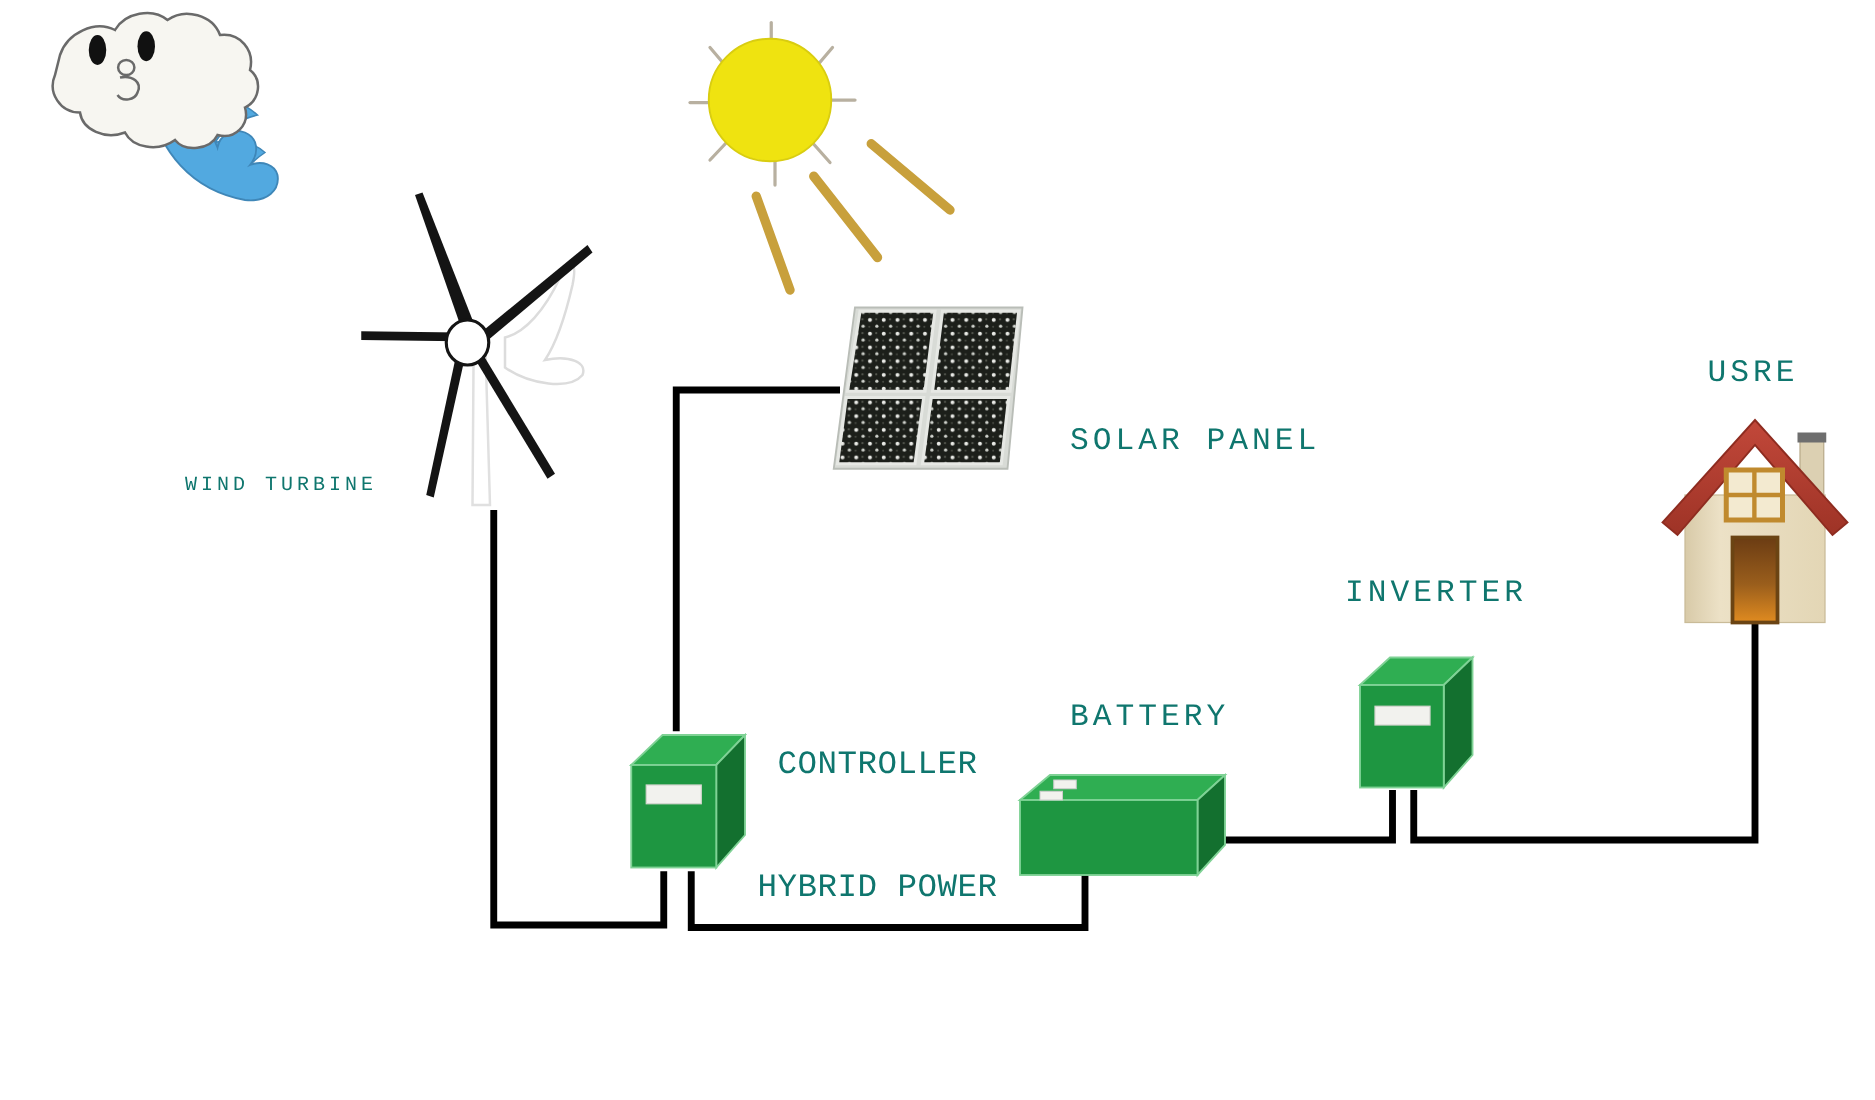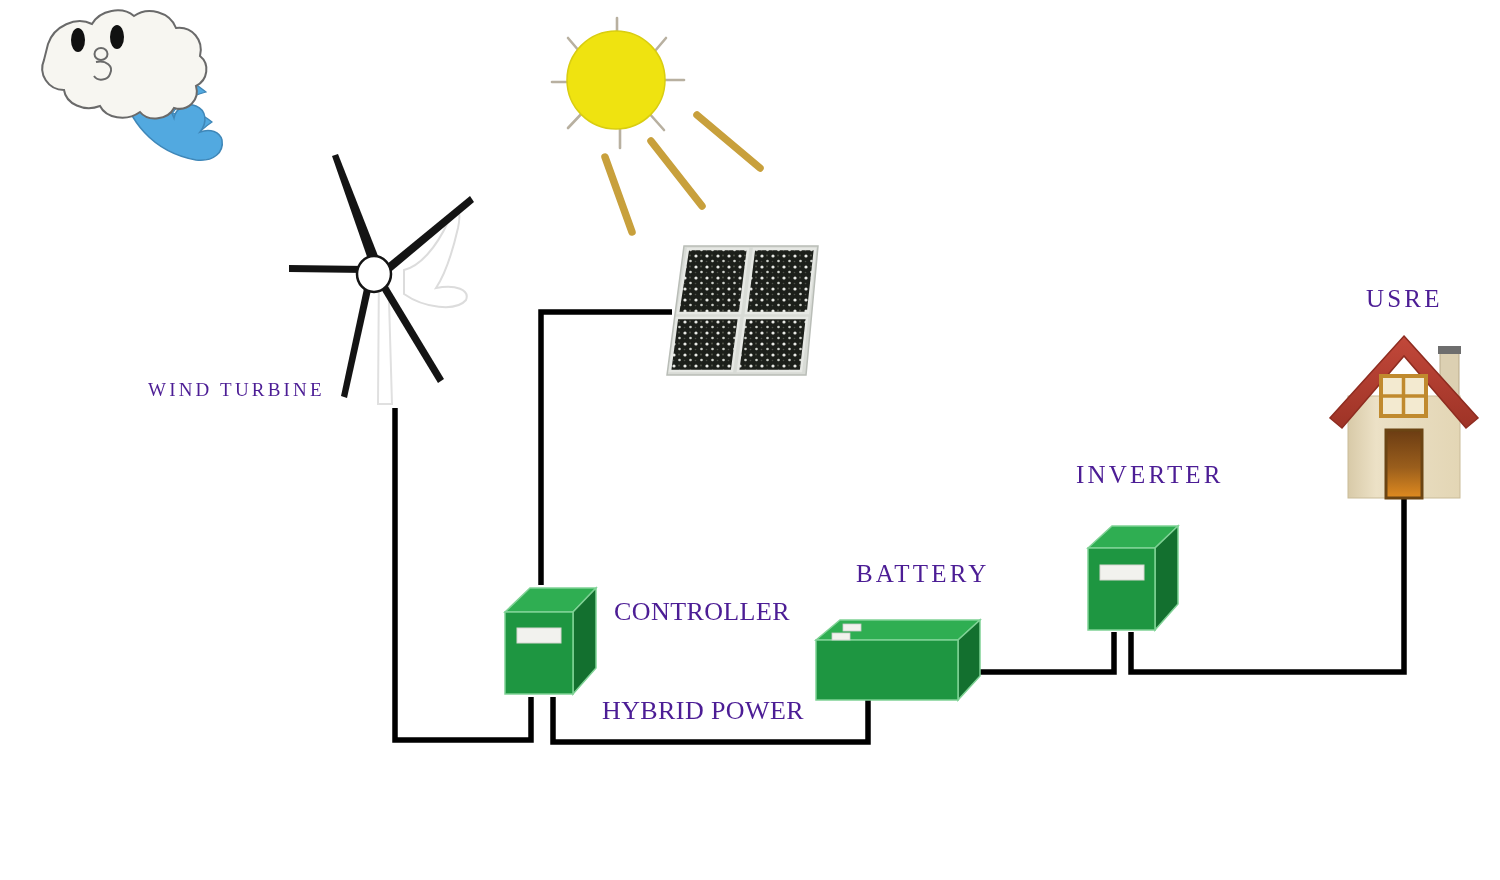--- a/index.html
+++ b/index.html
@@ -19,28 +19,28 @@
   }
   #diagram-svg {
     position: absolute;
     left: 0;
     top: 0;
     width: 1500px;
     height: 880px;
   }
   .lbl {
     position: absolute;
-    color: #4c1d95;
-    font-family: Liberation Serif, serif;
+    color: #0f766e;
+    font-family: Liberation Mono, monospace;
     white-space: pre;
     line-height: 1.28;
   }
   #label-wind-turbine {
     left: 148px; top: 378px;
-    font-size: 19px;
+    font-size: 16px;
     letter-spacing: 3.2px;
     font-weight: 400;
   }
   #label-solar-panel {
     left: 856px; top: 337px;
     font-size: 25px;
     letter-spacing: 3.2px;
     font-weight: 400;
   }
   #label-battery {
@@ -211,20 +211,21 @@
       <path d="M 1404,336 L 1478,418 L 1466,428 L 1404,356 L 1342,428 L 1330,418 Z" fill="url(#roofGrad)" stroke="#8e2c20" stroke-width="1.5"></path>
       <rect x="1381" y="376" width="45" height="40" fill="#f3ead0" stroke="#c08a2e" stroke-width="4"></rect>
       <line x1="1403.5" y1="376" x2="1403.5" y2="416" stroke="#c08a2e" stroke-width="3.5"></line>
       <line x1="1381" y1="396" x2="1426" y2="396" stroke="#c08a2e" stroke-width="3.5"></line>
       <rect x="1386" y="430" width="36" height="68" fill="url(#doorGrad)" stroke="#6b4413" stroke-width="3"></rect>
     </g>
   </svg>
 
   <div class="lbl" id="label-wind-turbine">WIND TURBINE</div>
 
+  <div class="lbl" id="label-solar-panel">SOLAR PANEL</div>
 
   <div class="lbl" id="label-battery">BATTERY</div>
 
   <div class="lbl" id="label-inverter">INVERTER</div>
 
   <div class="lbl" id="label-usre">USRE</div>
 
   <div class="lbl" id="label-controller">
     <div>CONTROLLER</div>
     <div>HYBRID POWER</div>

